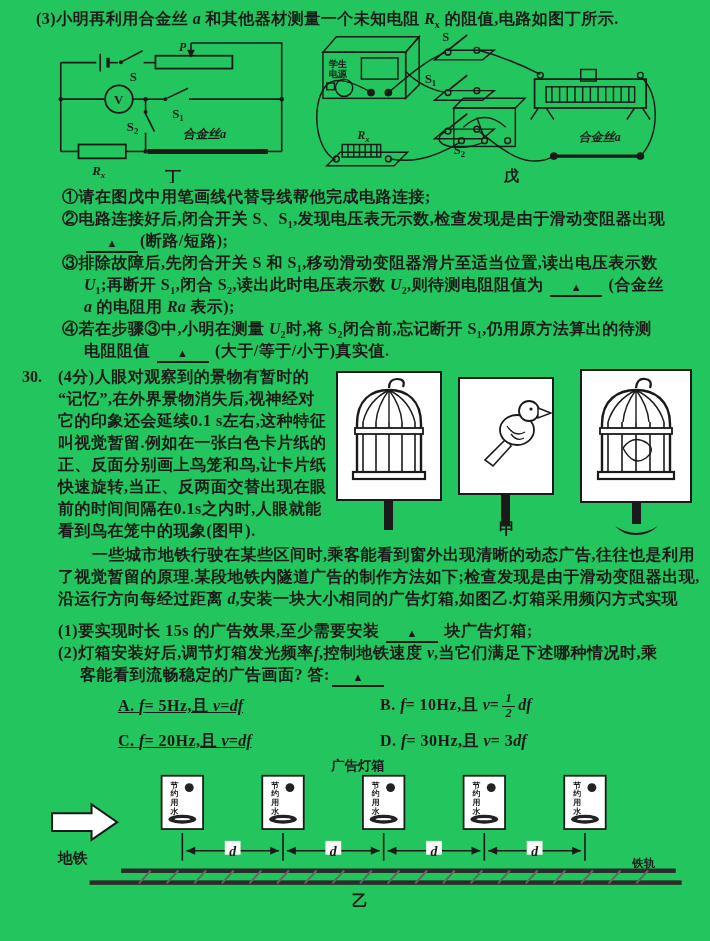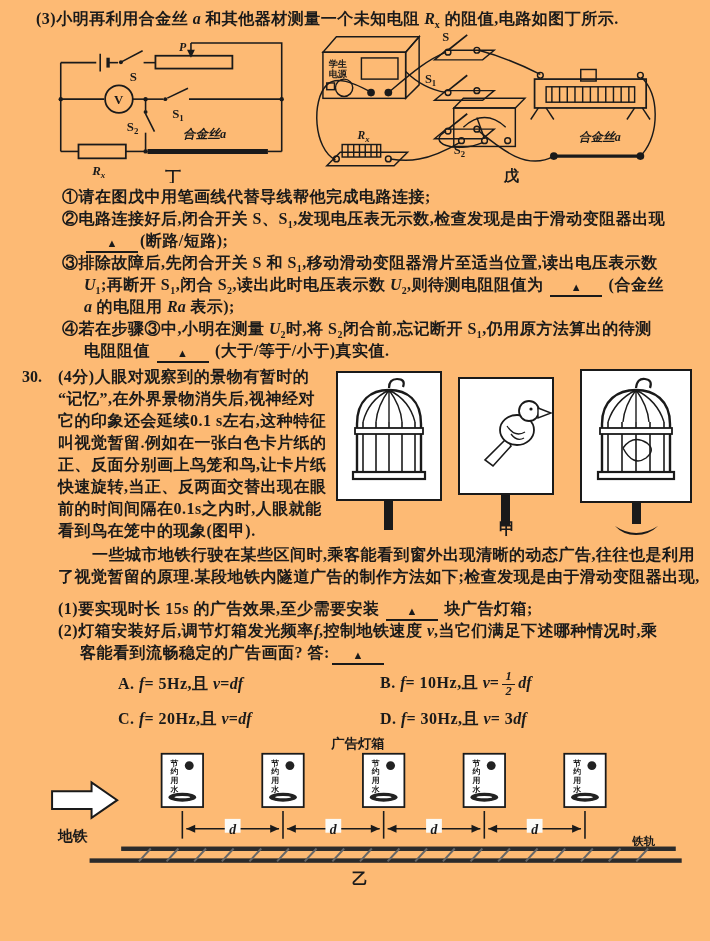--- a/index.html
+++ b/index.html
@@ -1,18 +1,18 @@
 <!DOCTYPE html>
 <html><head>
 <meta charset="utf-8">
 <style>
   html,body{margin:0;padding:0;background:#d9d9d6;}
   .page{
     position:relative;width:710px;height:941px;margin:0 auto;
-    background:#fdba74;color:#1a1a1a;overflow:hidden;
+    background:#22c55e;color:#1a1a1a;overflow:hidden;
     font-family:"Liberation Serif",serif;font-weight:600;
   }
   .inner{padding:8px 6px 0 0;}
   .line{white-space:nowrap;line-height:22px;height:22px;font-size:16px;letter-spacing:0.5px;}
   .v{font-family:"Liberation Serif",serif;font-style:italic;font-weight:700;letter-spacing:0;}
   sub{font-size:0.62em;font-family:"Liberation Serif",serif;line-height:0;}
   .blank{
     display:inline-block;min-width:44px;padding:0 4px;margin:0 2px;
     border-bottom:2px solid #1a1a1a;text-align:center;
     font-size:11px;line-height:15px;vertical-align:-1px;letter-spacing:0;
@@ -31,21 +31,21 @@
   .q30-col{width:322px;flex:none;box-sizing:border-box;padding-left:22px;}
   .q30-col .cont{padding-left:36px;}
   .qnum{display:inline-block;width:36px;letter-spacing:0;}
   .q30-fig{flex:1;display:flex;justify-content:center;align-items:flex-start;padding-top:2px;}
   .para2{margin-left:58px;margin-top:2px;}
   .p2l1{padding-left:34px;}
   .parts{margin-left:58px;margin-top:10px;}
   .opts{margin-left:118px;}
   .opt-row{display:flex;align-items:center;height:40px;}
   .opt-row .line{height:auto;}
-  .opt-a{width:262px;flex:none;}
+  .opt-a{width:262px;flex:none;text-decoration:underline;}
   .fig-yi-wrap{margin-left:28px;margin-top:2px;}
   svg text{font-family:"Liberation Serif",serif;fill:#1a1a1a;font-weight:600;}
   svg .hand{font-style:italic;font-weight:700;}
   svg .cap{font-size:16px;}
 </style>
 </head>
 <body>
 
 <div class="page">
 <div class="inner">
@@ -274,20 +274,21 @@
           </g>
         </g>
         <text x="170" y="166" class="cap">甲</text>
       </svg>
     </div>
   </div>
 
   <div class="para2">
     <div class="line p2l1">一些城市地铁行驶在某些区间时,乘客能看到窗外出现清晰的动态广告,往往也是利用</div>
     <div class="line">了视觉暂留的原理.某段地铁内隧道广告的制作方法如下;检查发现是由于滑动变阻器出现,</div>
+    <div class="line">沿运行方向每经过距离 <span class="v">d</span>,安装一块大小相同的广告灯箱,如图乙.灯箱采用频闪方式实现</div>
   </div>
 
   <div class="parts">
     <div class="line">(1)要实现时长 15s 的广告效果,至少需要安装 <span class="blank">▲</span> 块广告灯箱;</div>
     <div class="line">(2)灯箱安装好后,调节灯箱发光频率<span class="v">f</span>,控制地铁速度 <span class="v">v</span>,当它们满足下述哪种情况时,乘</div>
     <div class="line ind">客能看到流畅稳定的广告画面? 答:<span class="blank">▲</span></div>
   </div>
 
   <div class="opts">
     <div class="opt-row">

